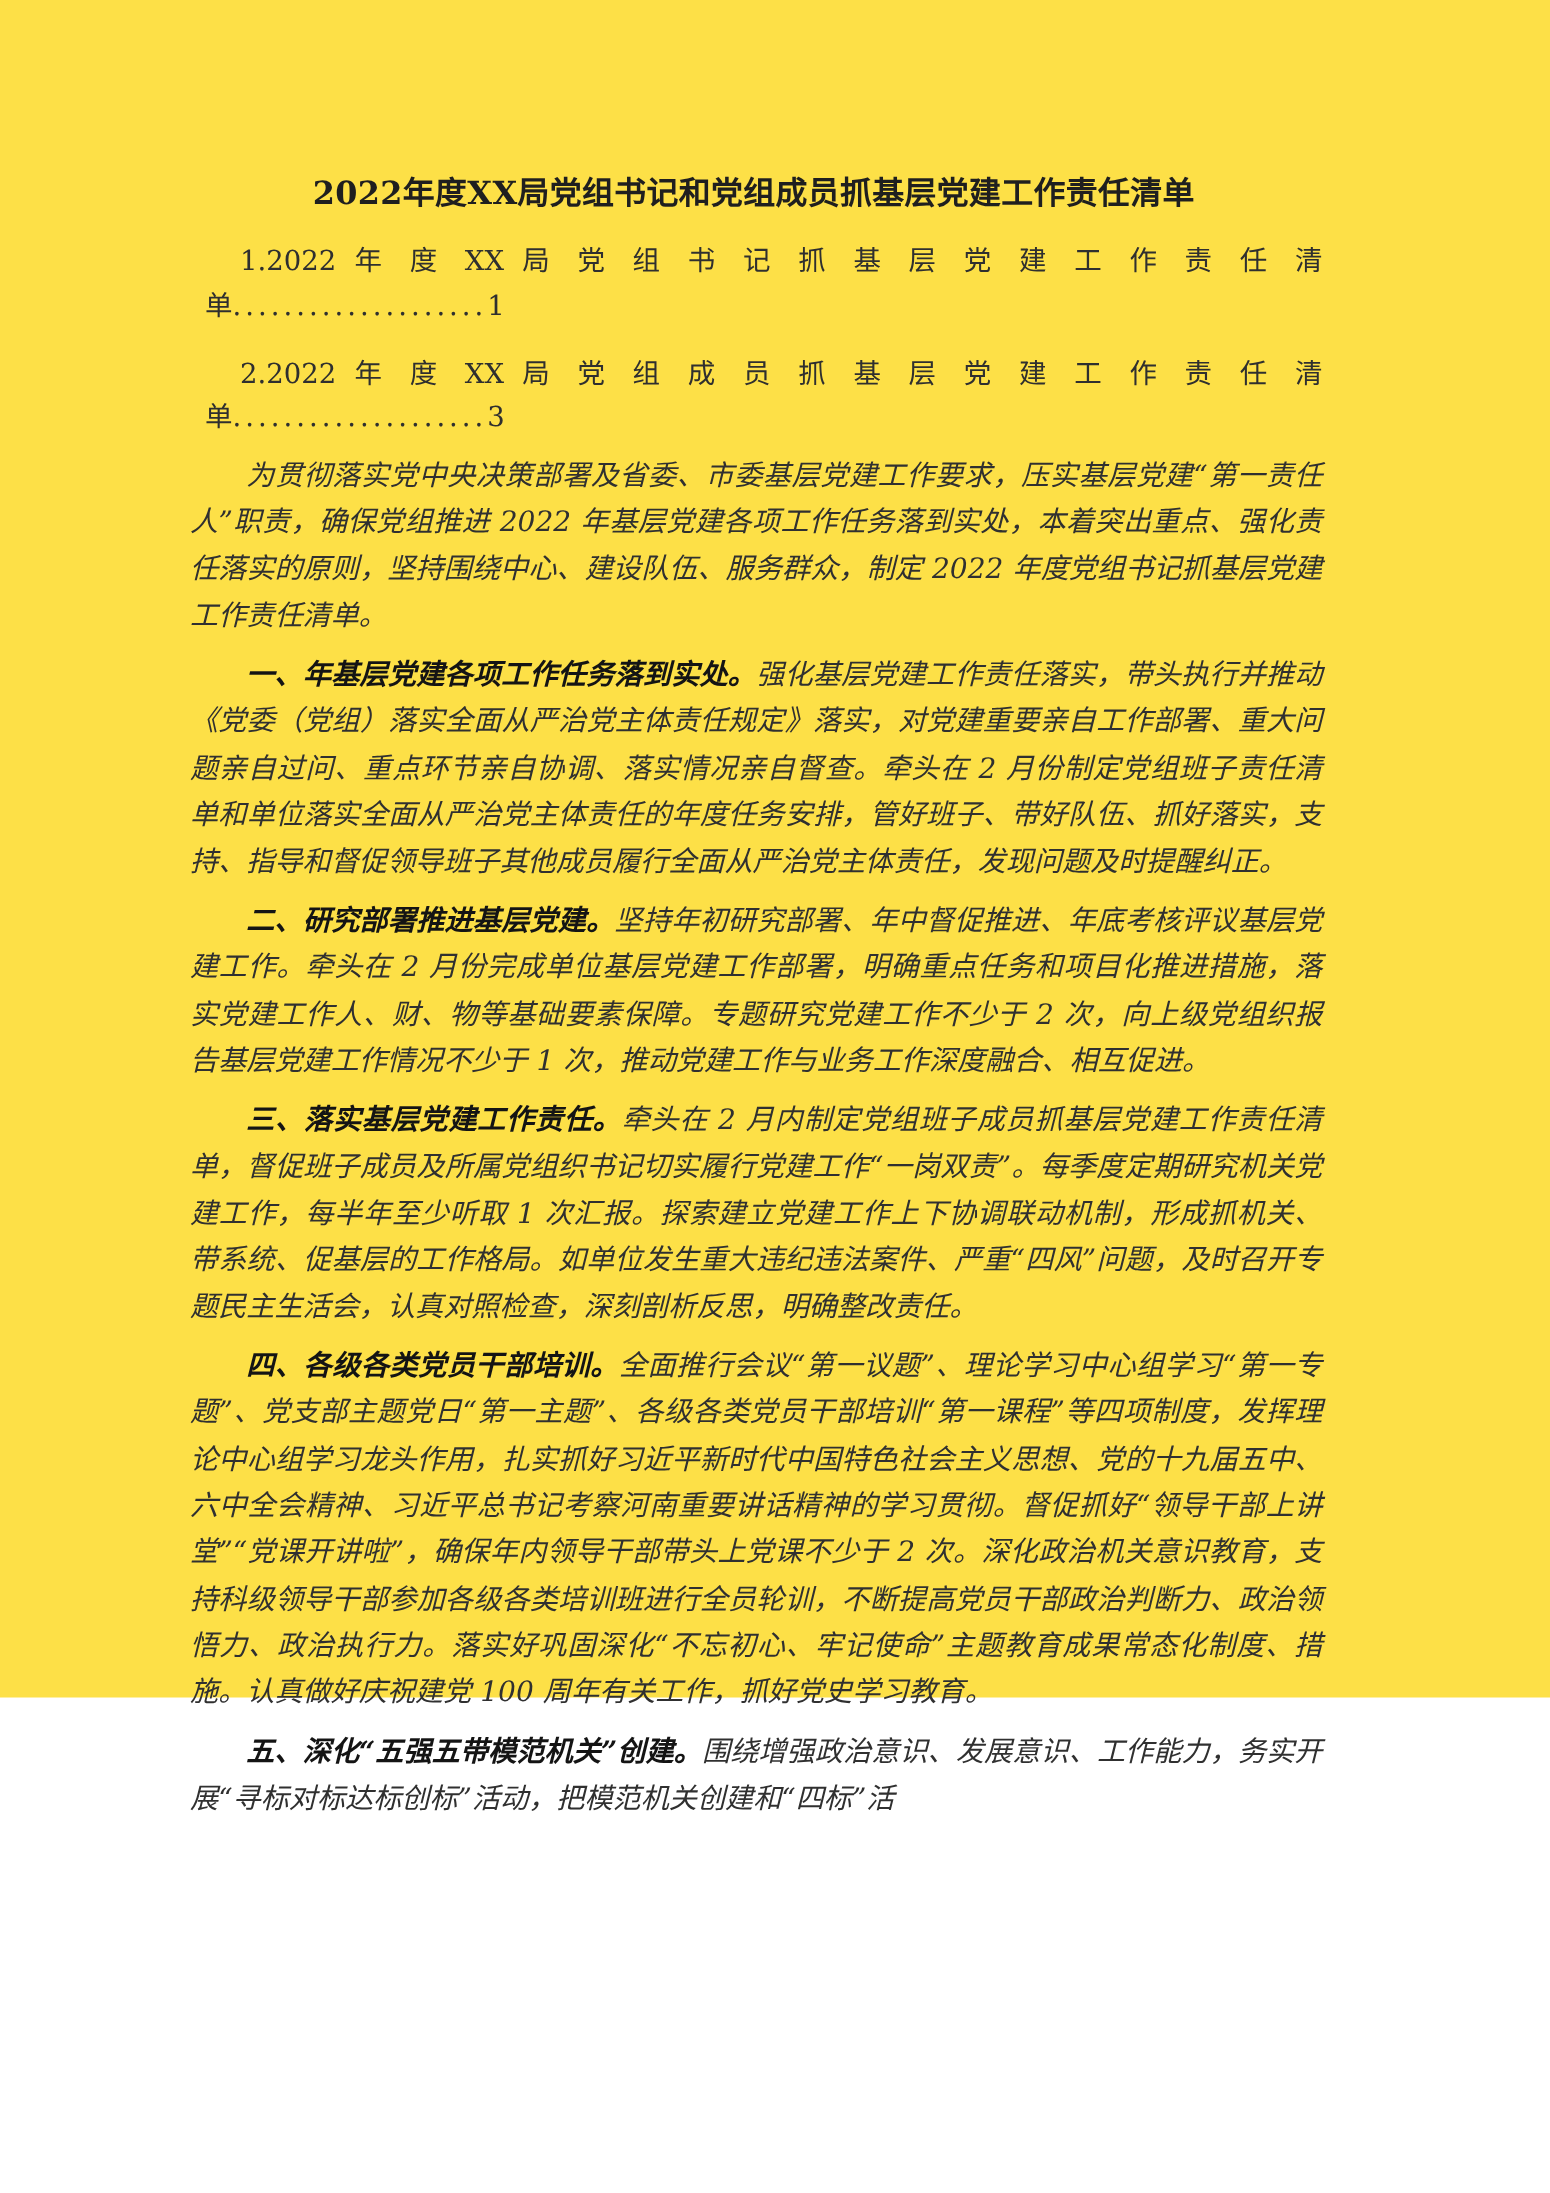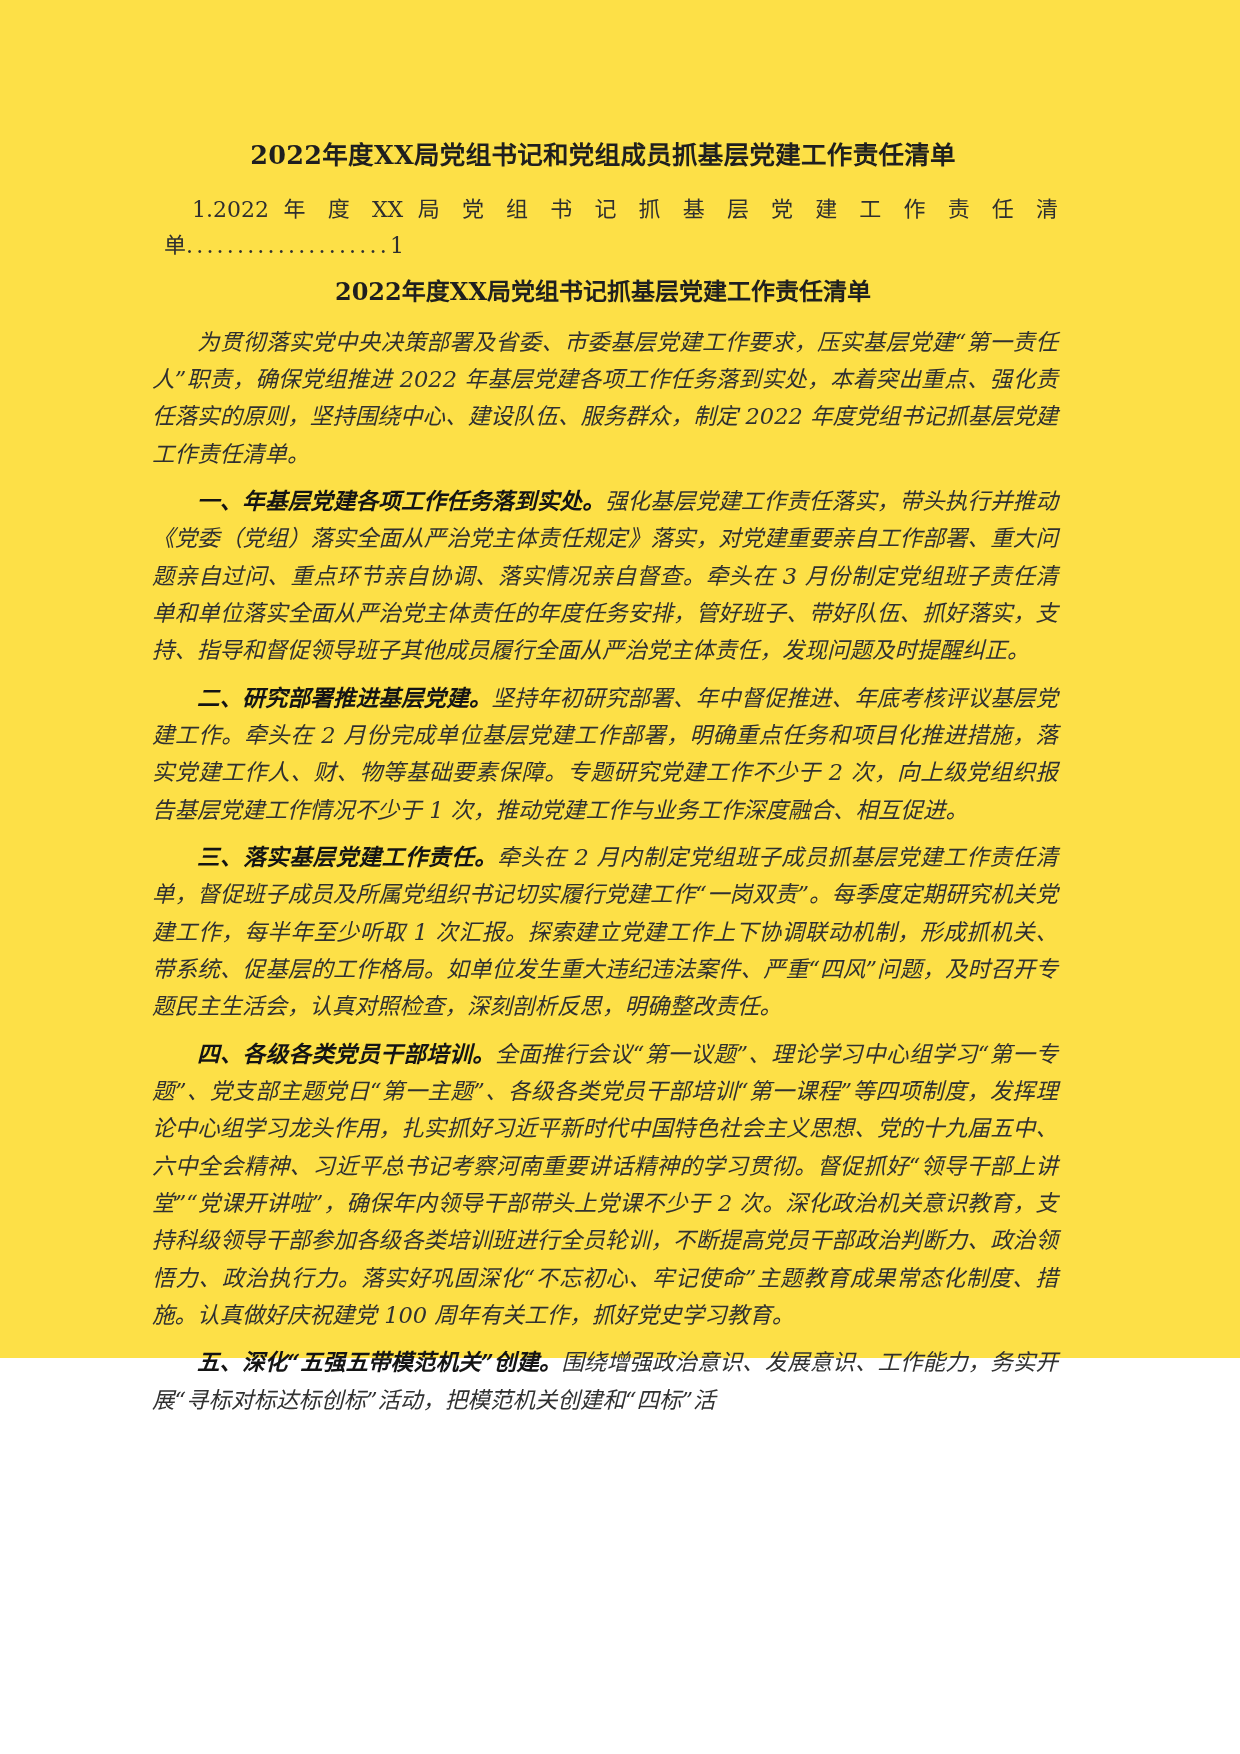--- a/index.html
+++ b/index.html
@@ -112,28 +112,31 @@
 
     <h1 class="doc-title">2022年度XX局党组书记和党组成员抓基层党建工作责任清单</h1>
 
     <div class="toc">
 
       <div class="toc-entry">
         <span class="toc-line-1"><span>1.</span><span>2022 年 度 XX 局 党 组 书 记 抓 基 层 党 建 工 作 责 任 清</span></span>
         <span class="toc-line-2"><span>单</span><span class="toc-dots">....................</span><span>1</span></span>
       </div>
 
+      <div class="toc-entry">
+        <span class="toc-line-1"><span>2.</span><span>2022 年 度 XX 局 党 组 成 员 抓 基 层 党 建 工 作 责 任 清</span></span>
+        <span class="toc-line-2"><span>单</span><span class="toc-dots">....................</span><span>3</span></span>
+      </div>
 
     </div>
 
-    <h2 class="section-title">2022年度XX局党组书记抓基层党建工作责任清单</h2>
 
     <p class="para"><span>为贯彻落实党中央决策部署及省委、市委基层党建工作要求，压实基层党建“第一责任人”职责，确保党组推进 2022 年基层党建各项工作任务落到实处，本着突出重点、强化责任落实的原则，坚持围绕中心、建设队伍、服务群众，制定 2022 年度党组书记抓基层党建工作责任清单。</span></p>
 
-    <p class="para"><span class="lead">一、年基层党建各项工作任务落到实处。</span><span>强化基层党建工作责任落实，带头执行并推动《党委（党组）落实全面从严治党主体责任规定》落实，对党建重要亲自工作部署、重大问题亲自过问、重点环节亲自协调、落实情况亲自督查。牵头在 3 月份制定党组班子责任清单和单位落实全面从严治党主体责任的年度任务安排，管好班子、带好队伍、抓好落实，支持、指导和督促领导班子其他成员履行全面从严治党主体责任，发现问题及时提醒纠正。</span></p>
+    <p class="para"><span class="lead">一、年基层党建各项工作任务落到实处。</span><span>强化基层党建工作责任落实，带头执行并推动《党委（党组）落实全面从严治党主体责任规定》落实，对党建重要亲自工作部署、重大问题亲自过问、重点环节亲自协调、落实情况亲自督查。牵头在 2 月份制定党组班子责任清单和单位落实全面从严治党主体责任的年度任务安排，管好班子、带好队伍、抓好落实，支持、指导和督促领导班子其他成员履行全面从严治党主体责任，发现问题及时提醒纠正。</span></p>
 
     <p class="para"><span class="lead">二、研究部署推进基层党建。</span><span>坚持年初研究部署、年中督促推进、年底考核评议基层党建工作。牵头在 2 月份完成单位基层党建工作部署，明确重点任务和项目化推进措施，落实党建工作人、财、物等基础要素保障。专题研究党建工作不少于 2 次，向上级党组织报告基层党建工作情况不少于 1 次，推动党建工作与业务工作深度融合、相互促进。</span></p>
 
     <p class="para"><span class="lead">三、落实基层党建工作责任。</span><span>牵头在 2 月内制定党组班子成员抓基层党建工作责任清单，督促班子成员及所属党组织书记切实履行党建工作“一岗双责”。每季度定期研究机关党建工作，每半年至少听取 1 次汇报。探索建立党建工作上下协调联动机制，形成抓机关、带系统、促基层的工作格局。如单位发生重大违纪违法案件、严重“四风”问题，及时召开专题民主生活会，认真对照检查，深刻剖析反思，明确整改责任。</span></p>
 
     <p class="para"><span class="lead">四、各级各类党员干部培训。</span><span>全面推行会议“第一议题”、理论学习中心组学习“第一专题”、党支部主题党日“第一主题”、各级各类党员干部培训“第一课程”等四项制度，发挥理论中心组学习龙头作用，扎实抓好习近平新时代中国特色社会主义思想、党的十九届五中、六中全会精神、习近平总书记考察河南重要讲话精神的学习贯彻。督促抓好“领导干部上讲堂”“党课开讲啦”，确保年内领导干部带头上党课不少于 2 次。深化政治机关意识教育，支持科级领导干部参加各级各类培训班进行全员轮训，不断提高党员干部政治判断力、政治领悟力、政治执行力。落实好巩固深化“不忘初心、牢记使命”主题教育成果常态化制度、措施。认真做好庆祝建党 100 周年有关工作，抓好党史学习教育。</span></p>
 
     <p class="para"><span class="lead">五、深化“五强五带模范机关”创建。</span><span>围绕增强政治意识、发展意识、工作能力，务实开展“寻标对标达标创标”活动，把模范机关创建和“四标”活</span></p>
 
   </div>

